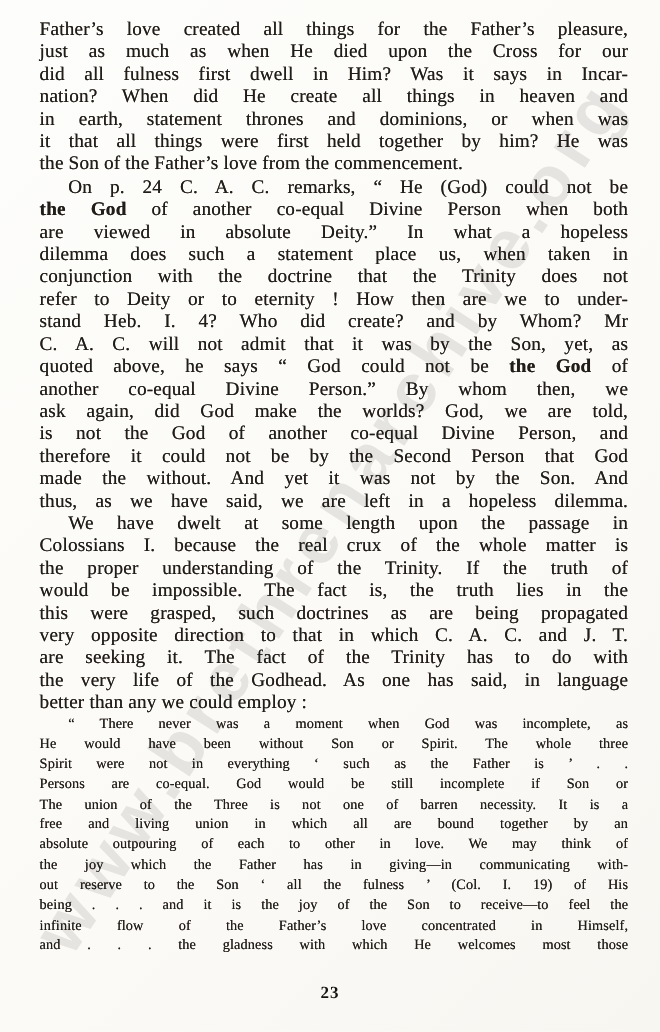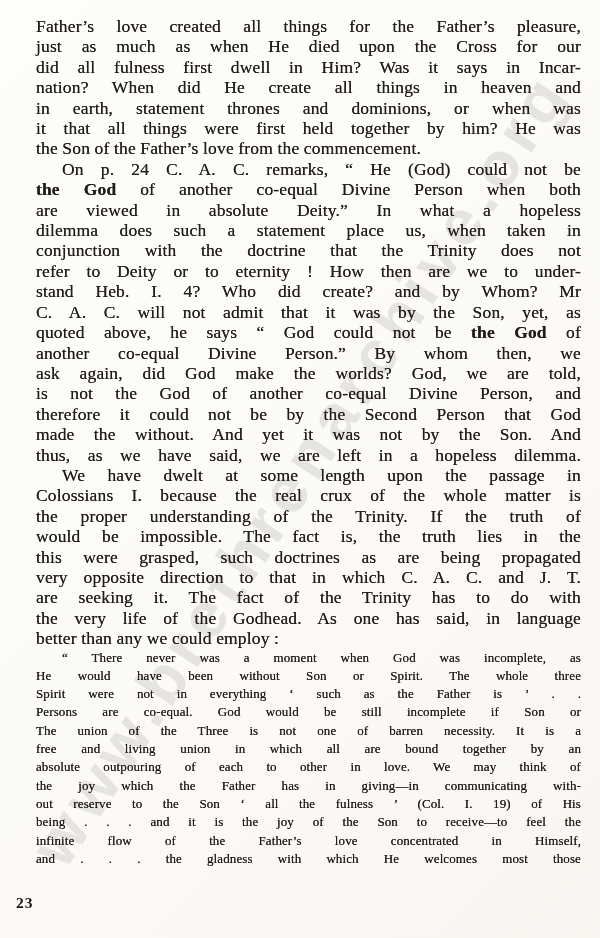--- a/index.html
+++ b/index.html
@@ -23,21 +23,21 @@
     font-size: 64px;
     font-weight: 700;
     letter-spacing: 7px;
     white-space: nowrap;
     color: rgba(145, 142, 138, 0.20);
     user-select: none;
     pointer-events: none;
   }
   .text-block {
     position: absolute;
-    left: 36px; right: 19px; top: 16px;
+    left: 36px; right: 29px; top: 16px;
   }
   .line {
     text-align: justify;
     text-shadow: 0 0 0.35px rgba(32, 26, 20, 0.85);
     white-space: normal;
   }
   .line.stretch { text-align-last: justify; }
   .line.indent { text-indent: 26px; }
   .line.main {
     font-size: 17.5px;
@@ -46,26 +46,25 @@
   }
   .line.quote {
     font-size: 13px;
     line-height: 18.3px;
     letter-spacing: 0.1px;
   }
   .line b { font-weight: 700; }
   .page-number {
     position: absolute;
     top: 894px; left: 0; right: 0;
-    text-align: left;
+    text-align: center;
     font-size: 15.5px;
     font-weight: 700;
     letter-spacing: 1px;
     color: #17140f;
-    padding-left: 16px;
   }
 </style>
 </head>
 <body>
 
 <div class="page">
   <div class="watermark">www.brethrenarchive.org</div>
 
   <div class="text-block">
       <div class="line main stretch"><span>Father’s love created all things for the Father’s pleasure,</span></div>

